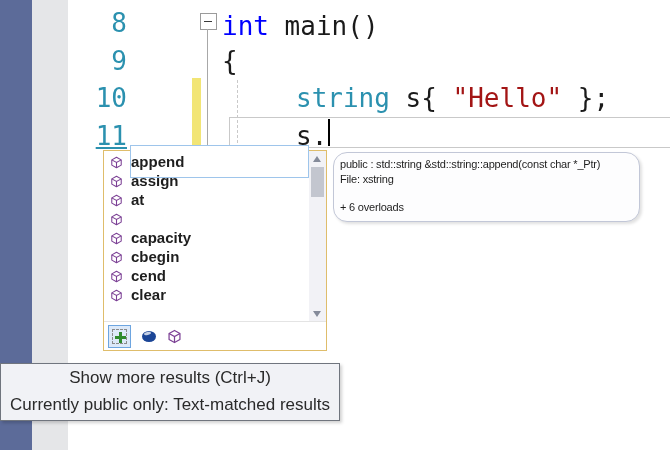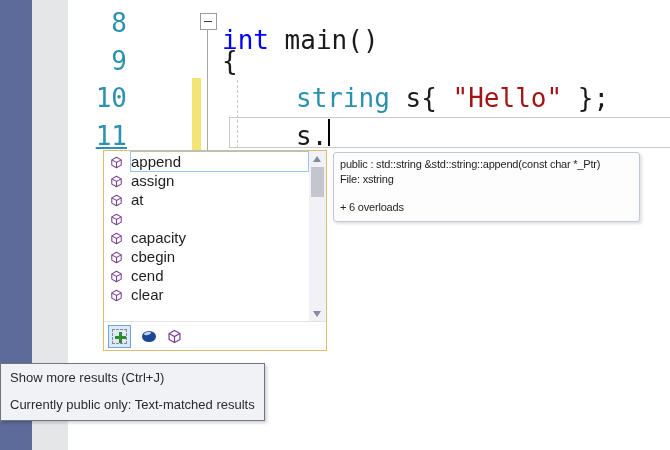--- a/index.html
+++ b/index.html
@@ -26,68 +26,68 @@
   .indent-guide{left:237px;top:80px;width:0;height:68px;border-left:1px dashed #c9c9c9;}
   .current-line-box{left:229px;top:117px;width:446px;height:29px;border:1px solid #c9c9c9;}
   .caret{left:328px;top:119px;width:2px;height:27px;background:#000;}
 
   
   .popup{left:103px;top:150px;width:224px;height:201px;background:#fff;
          border:1px solid var(--popup_border);box-sizing:border-box;}
   .list{position:absolute;left:0;top:1px;right:17px;height:171px;}
   .comp-row{display:flex;align-items:center;height:19px;padding-left:6px;}
   .comp-row .cube{width:13px;height:13px;flex:0 0 13px;}
-  .comp-label-box{flex:1;margin-left:7px;height:21px;display:flex;align-items:center;
-                  border:1px solid transparent;box-sizing:border-box;}
+  .comp-label-box{flex:1;margin-left:7px;height:33px;display:flex;align-items:center;
+                  border:1px solid transparent;box-sizing:border-box;font-weight:bold;}
   .comp-row.selected .comp-label-box{border-color:var(--selection_border);background:#fff;}
   .comp-label{font-size:15px;color:#1e1e1e;}
   .v-scrollbar{position:absolute;right:0;top:0;width:17px;height:171px;background:var(--scrollbar_bg);}
   .sb-arrow{position:absolute;left:4px;width:0;height:0;border-left:4.5px solid transparent;border-right:4.5px solid transparent;}
   .sb-up{top:5px;border-bottom:6px solid #858b9a;}
   .sb-down{bottom:5px;border-top:6px solid #858b9a;}
   .sb-thumb{position:absolute;left:2px;top:16px;width:13px;height:30px;background:var(--scrollbar_thumb);}
   .popup-toolbar{position:absolute;left:0;right:0;bottom:0;height:28px;border-top:1px solid #e4e4e4;
                  display:flex;align-items:center;gap:11px;padding-left:4px;}
   .tb-add{width:21px;height:21px;background:#dce9f9;border:1px solid #6da5e0;position:relative;}
   .tb-add .dash-box{position:absolute;left:3px;top:3px;width:13px;height:13px;border:1px dashed #8a8a8a;}
   .tb-add .plus-h{position:absolute;left:6px;top:10px;width:11px;height:3px;background:var(--icon_green);}
   .tb-add .plus-v{position:absolute;left:10px;top:6px;width:3px;height:11px;background:var(--icon_green);}
   .tb-sphere{width:14px;height:11px;background:var(--icon_blue_dark);border-radius:50%;position:relative;}
   .tb-sphere .shine{position:absolute;left:2px;top:1px;width:7px;height:3px;background:rgba(255,255,255,.75);
                     border-radius:50%;transform:rotate(-12deg);}
   .tb-cube{width:15px;height:15px;}
 
   
   .sig-tip{left:333px;top:152px;min-width:293px;background:var(--tooltip_bg);
-           border:1px solid var(--tooltip_border);border-radius:3px;padding:4px 6px 6px 6px;
+           border:1px solid var(--tooltip_border);border-radius:14px;padding:4px 6px 6px 6px;
            box-shadow:2px 2px 3px rgba(0,0,0,0.12);}
   .sig-line{font-size:11px;letter-spacing:-0.2px;line-height:15px;color:#1e1e1e;white-space:pre;}
   .sig-overloads{margin-top:13px;}
 
   
   .status-tip{left:0;top:363px;background:var(--status_bg);border:1px solid var(--status_border);
               padding:7px 9px 8px 9px;box-shadow:2px 2px 3px rgba(0,0,0,0.18);}
-  .status-line{font-size:13px;line-height:14px;color:#2a2a2a;white-space:pre;}
+  .status-line{font-size:17px;line-height:14px;color:#2a2a2a;white-space:pre;text-align:center;}
   .status-line2{margin-top:13px;}
 </style>
 </head>
 <body>
 
 <div class="stage">
   <div class="abs sidebar-dark"></div>
   <div class="abs sidebar-light"></div>
 
   <div>
       <div class="abs code-font line-number" style="top: 5px;">8</div>
       <div class="abs code-font line-number" style="top: 42.5px;">9</div>
       <div class="abs code-font line-number" style="top: 80px;">10</div>
       <div class="abs code-font line-number" style="top: 117.5px; text-decoration: underline;">11</div>
     </div>
   <div>
-      <div class="abs code-font code-line il0" style="top: 22px;"><span class="tok-keyword">int</span><span class="tok-plain"> main()</span></div>
+      <div class="abs code-font code-line il0" style="top: 8px;"><span class="tok-keyword">int</span><span class="tok-plain"> main()</span></div>
       <div class="abs code-font code-line il0" style="top: 42.5px;"><span class="tok-plain">{</span></div>
       <div class="abs code-font code-line il1" style="top: 80px;"><span class="tok-type">string</span><span class="tok-plain"> s{ </span><span class="tok-string">"Hello"</span><span class="tok-plain"> };</span></div>
       <div class="abs code-font code-line il1" style="top: 117.5px;"><span class="tok-plain">s.</span></div>
     </div>
 
   <div class="abs change-bar"></div>
   <div class="abs collapse-box">
     <div class="minus"></div>
   </div>
   <div class="abs outline-line"></div>

